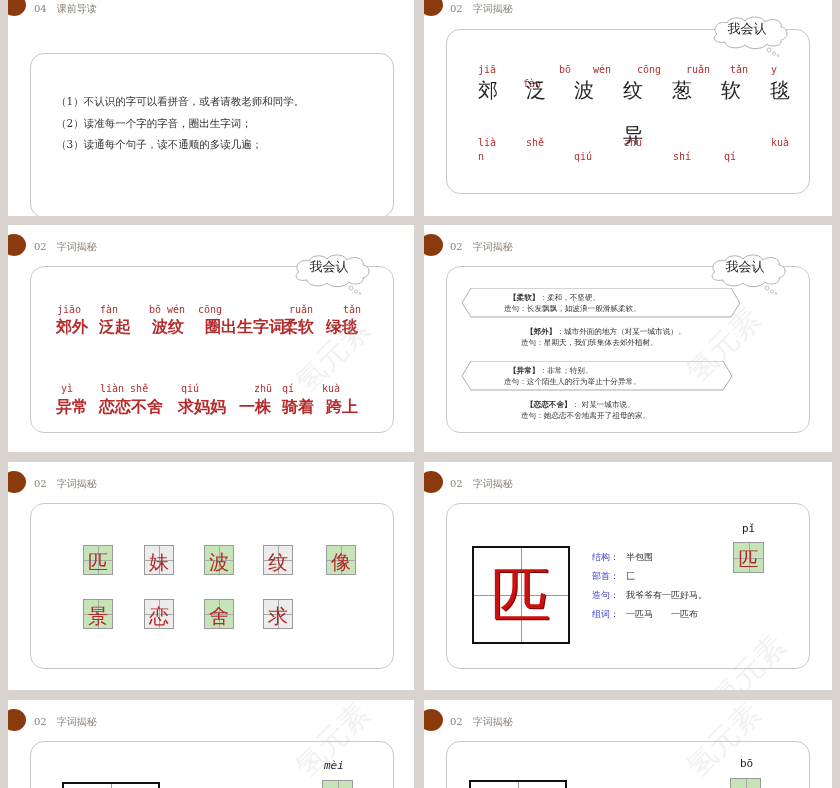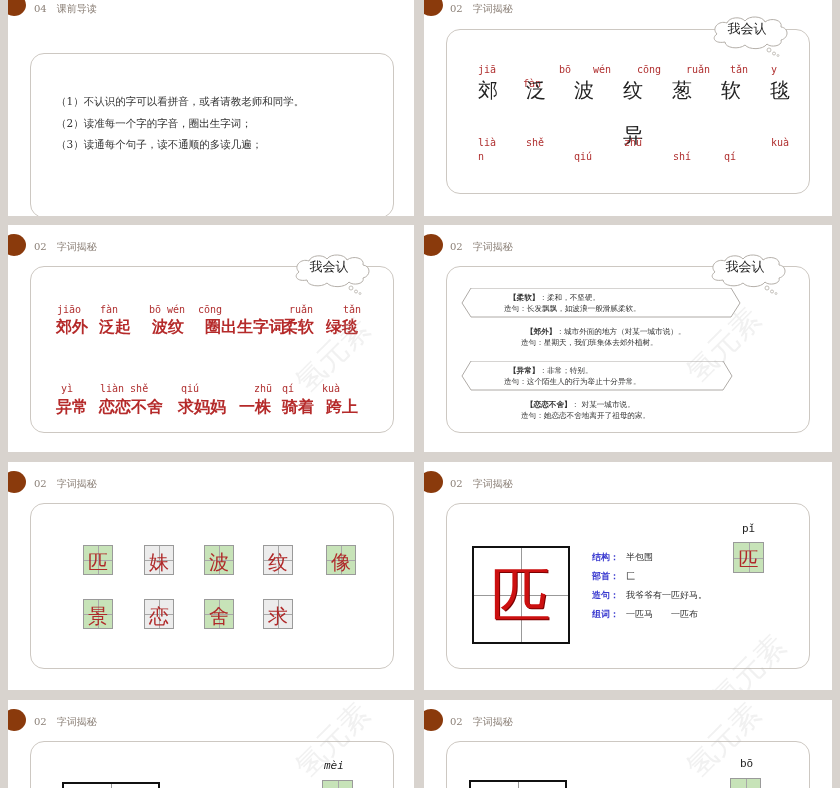--- a/index.html
+++ b/index.html
@@ -78,21 +78,21 @@
     content:""; position:absolute; top:50%; left:0; right:0; height:1px; background:#999;
   }
   .bigbox span {
     position:absolute; left:0; width:100%; text-align:center;
     font-size:60px; color:#cc1010; z-index:2; font-family:"DejaVu Serif", serif;
     text-shadow:1px 1px 0 #7a0000;
   }
   .info {
     position:absolute; font-size:9px; color:#333; line-height:19px; white-space:nowrap;
   }
-  .info .lbl { color:#3a3ad0; font-weight:bold; display:inline-block; }
+  .info .lbl { color:#3a3ad0; font-weight:normal; display:inline-block; }
   .pytop {
     position:absolute; font-family:"DejaVu Sans Mono", monospace; font-size:11px; color:#222;
   }
   .wm {
     position:absolute; font-size:30px; color:rgba(180,180,180,0.18);
     transform:rotate(-45deg); white-space:nowrap; pointer-events:none;
     font-family:"DejaVu Sans", sans-serif;
   }
 </style>
 </head>

